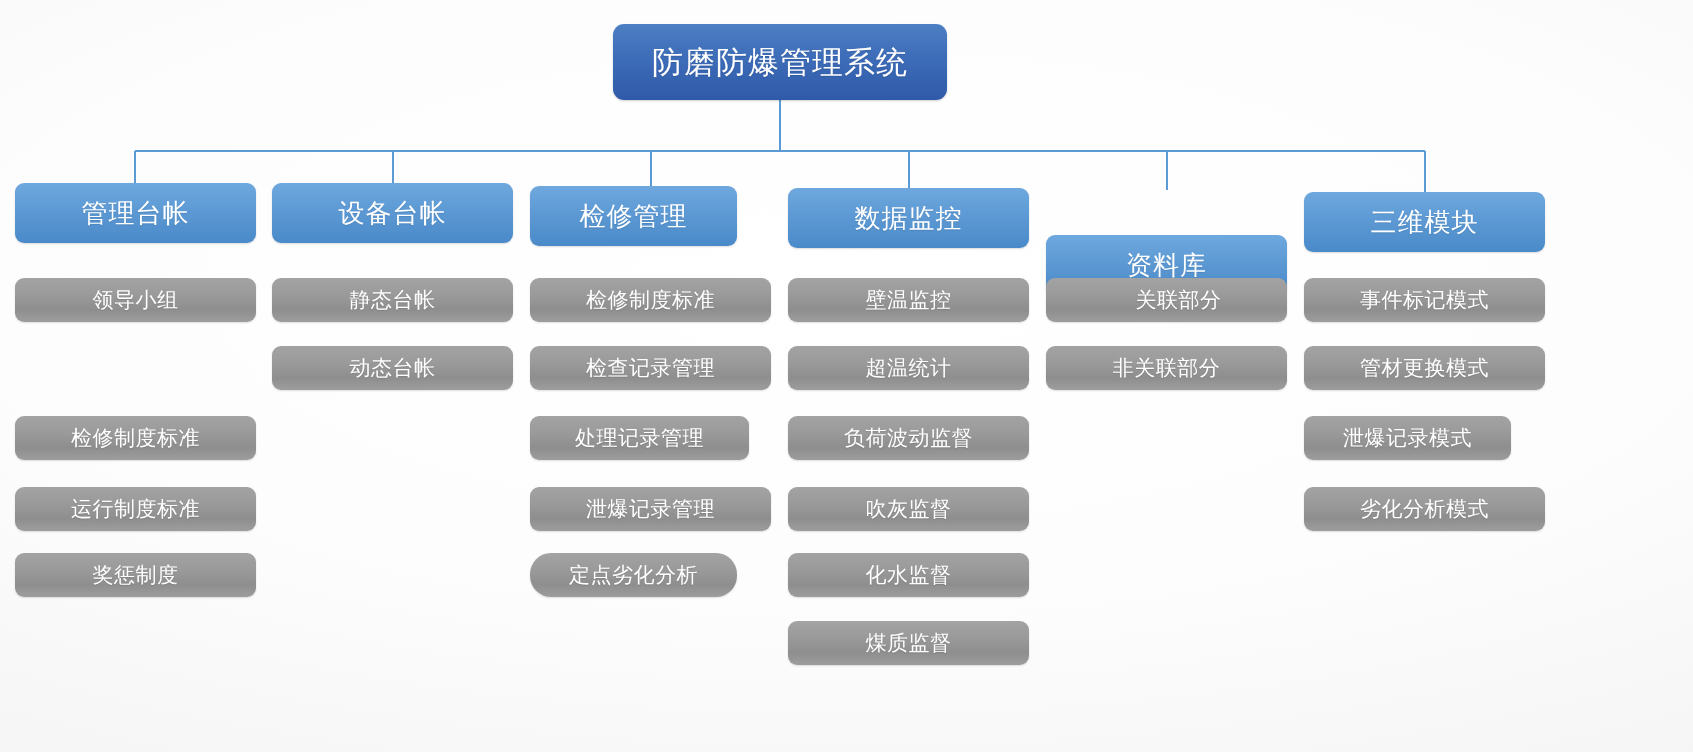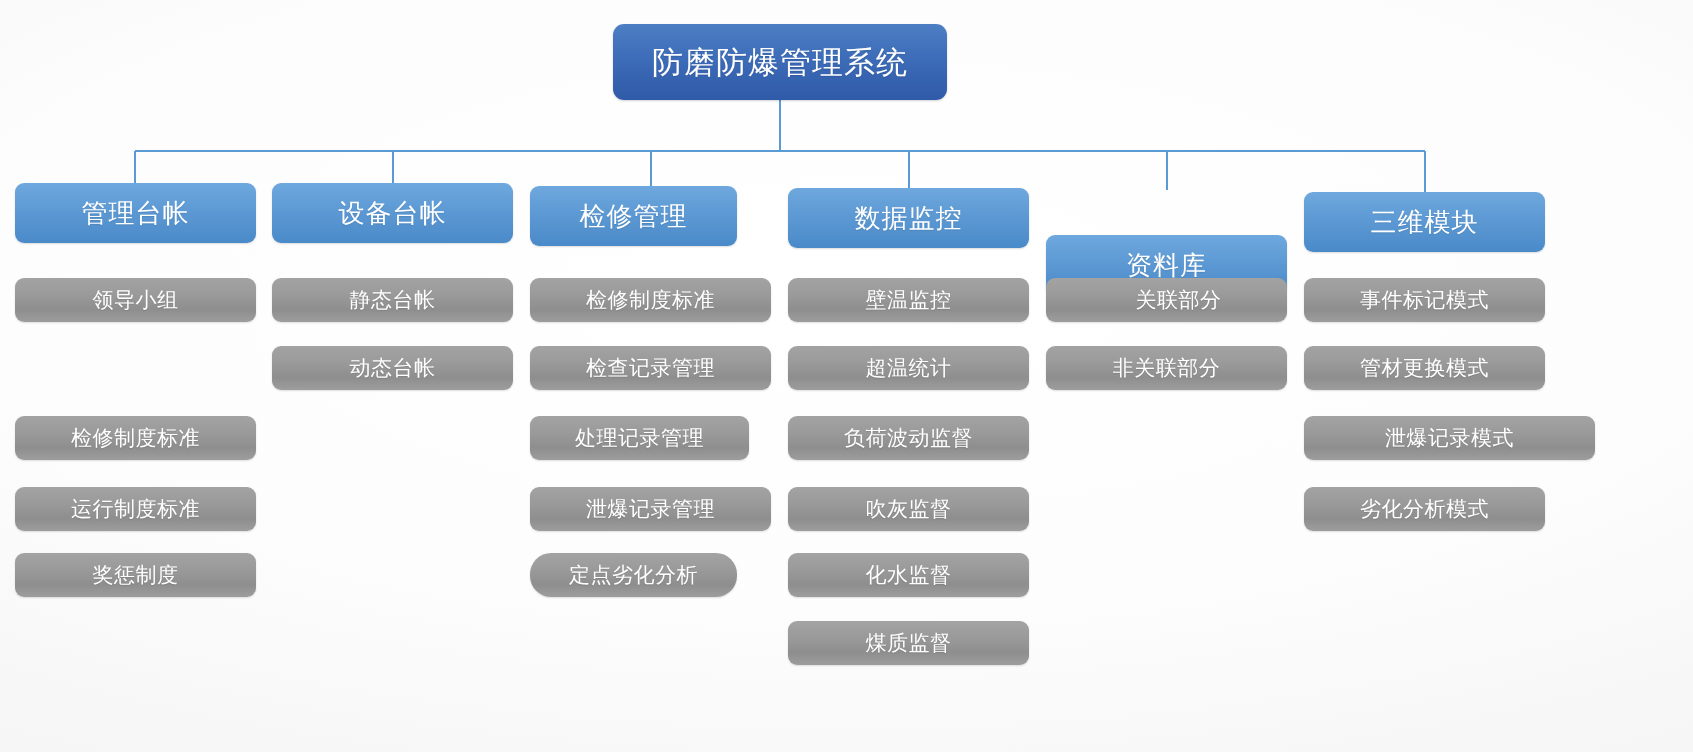--- a/index.html
+++ b/index.html
@@ -196,20 +196,20 @@
 
   <div class="branch-node" style="left:1304px; top:192px; width:241px;">
     <span class="node-label">三维模块</span>
   </div>
   <div class="leaf-node" style="left:1304px; top:278px; width:241px;">
     <span class="node-label">事件标记模式</span>
   </div>
   <div class="leaf-node" style="left:1304px; top:346px; width:241px;">
     <span class="node-label">管材更换模式</span>
   </div>
-  <div class="leaf-node" style="left:1304px; top:416px; width:291px;">
+  <div class="leaf-node" style="left:1304px; top:416px; width:207px;">
     <span class="node-label">泄爆记录模式</span>
   </div>
   <div class="leaf-node" style="left:1304px; top:487px; width:241px;">
     <span class="node-label">劣化分析模式</span>
   </div>
 
 </div>
 
 </body></html>

